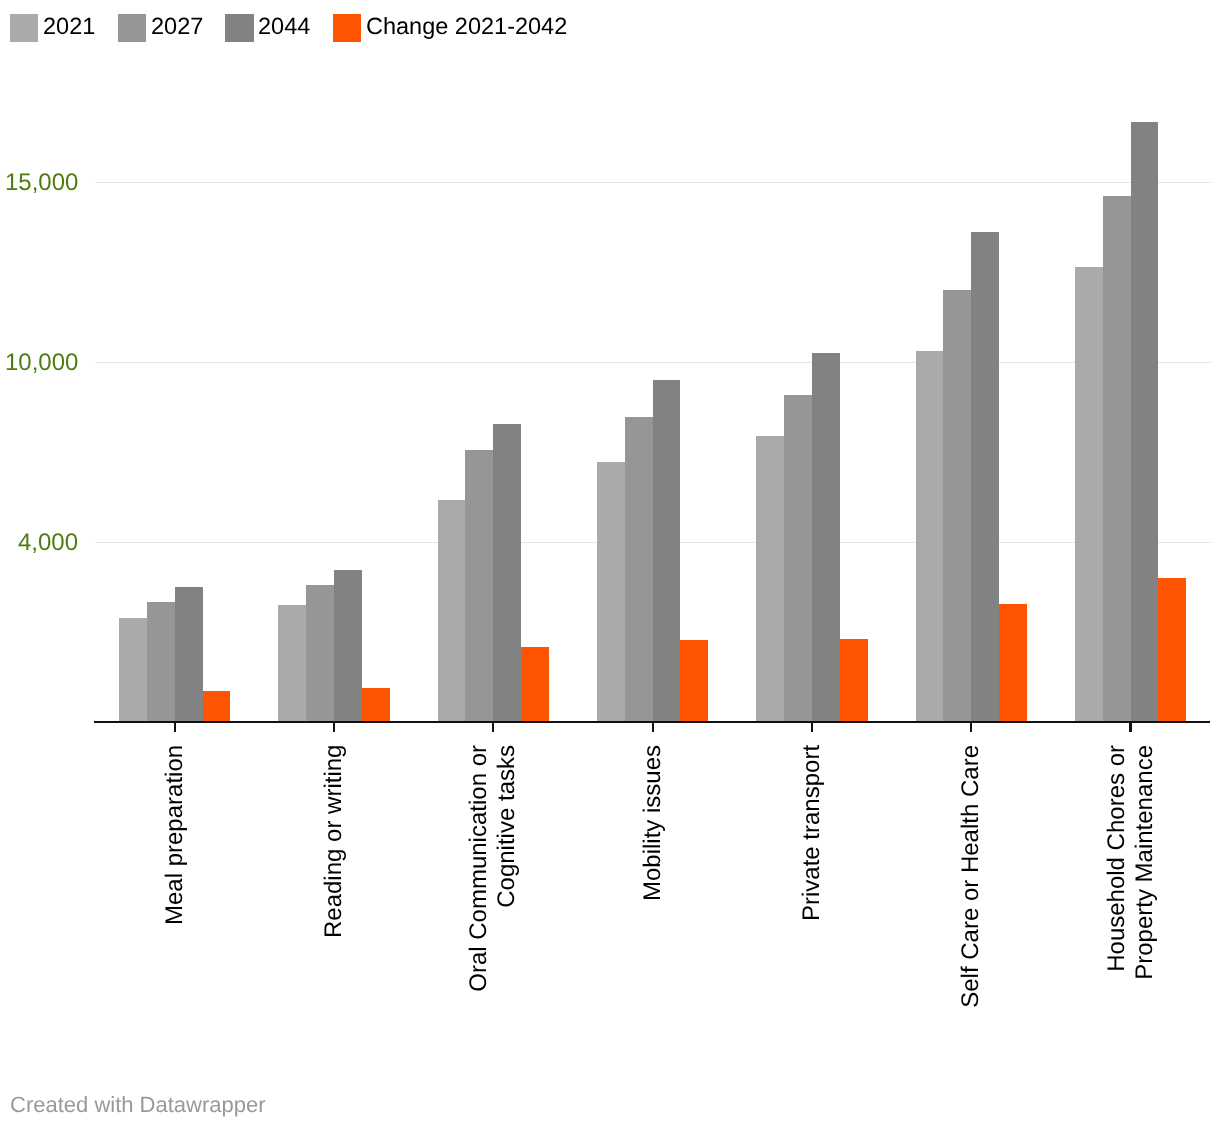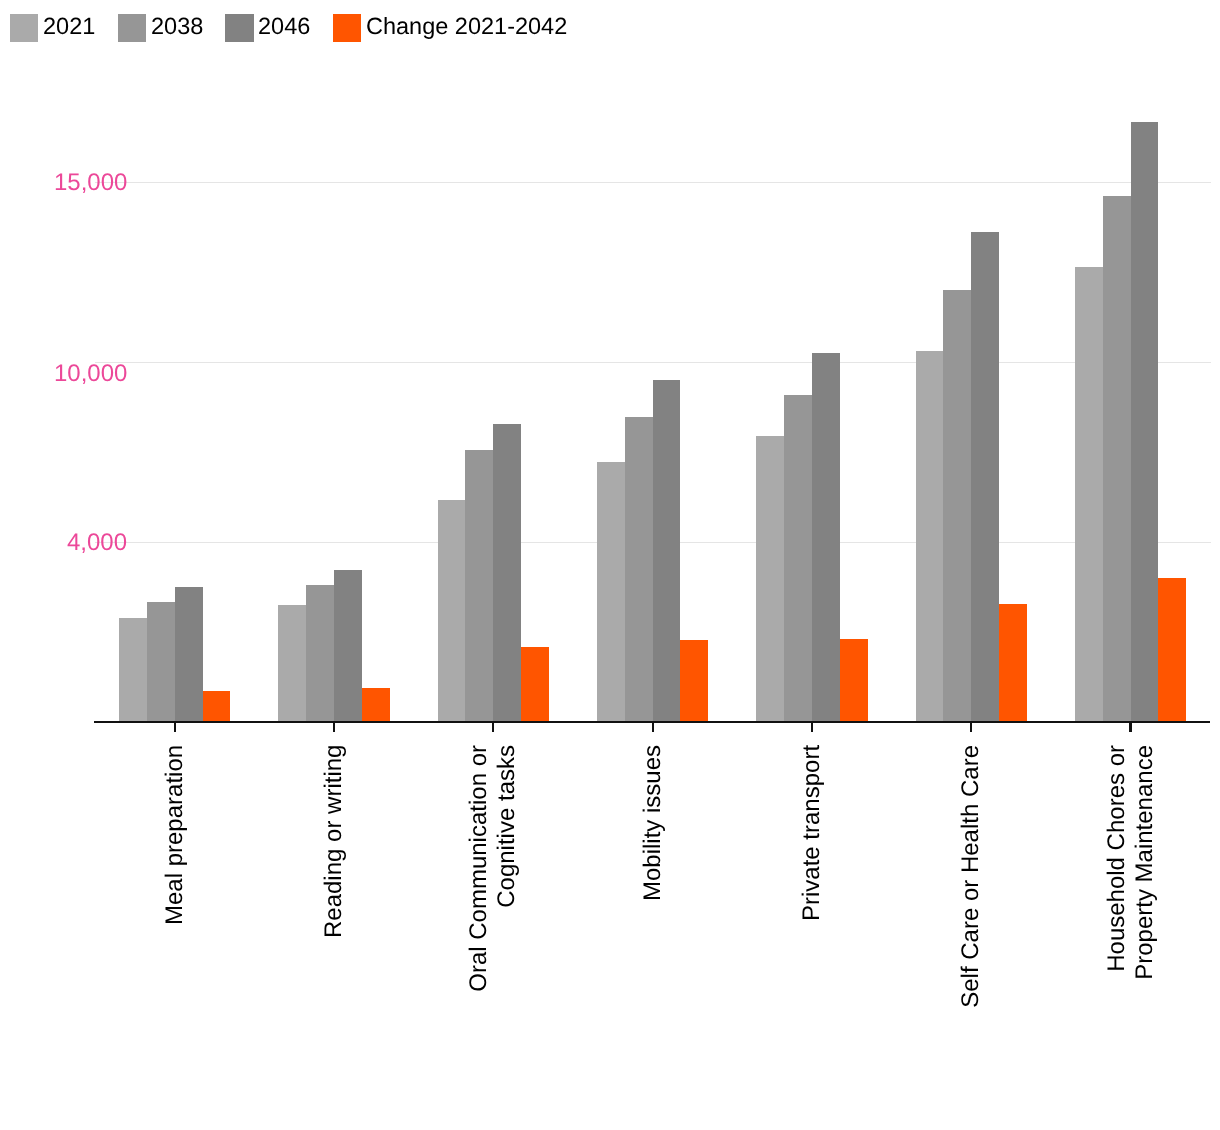--- a/index.html
+++ b/index.html
@@ -15,21 +15,21 @@
   .legend-item{display:flex;align-items:flex-start;margin-right:22.3px;}
   .legend-item:last-child{margin-right:0;}
   .legend-swatch{width:28.4px;height:28px;display:block;flex:0 0 auto;}
   .legend-label{font-size:23.5px;color:#000000;margin-left:4.7px;white-space:nowrap;
                 line-height:22px;position:relative;top:1px;
                 -webkit-font-smoothing:antialiased;will-change:transform;}
 
   
   #plot{position:absolute;left:0;top:0;width:1220px;height:1130px;}
   .gridline{position:absolute;height:1px;background:#e5e5e5;left:95px;width:1116px;}
-  .ylabel{position:absolute;right:1093px;font-size:24px;color:#ec4899;
+  .ylabel{position:absolute;right:1142px;font-size:24px;color:#4d7c0f;
           text-align:right;white-space:nowrap;
           -webkit-font-smoothing:antialiased;will-change:transform;}
   #axis{position:absolute;left:94px;top:720.8px;width:1116px;height:2.2px;background:#111111;z-index:3;}
   .tick{position:absolute;width:2.2px;background:#111111;top:721px;height:11px;z-index:3;}
   .bar{position:absolute;}
   .xlabel{position:absolute;font-size:24px;color:#000000;white-space:nowrap;
           transform-origin:0 0;transform:rotate(-90deg);line-height:28px;
           text-align:right;}
   .xlabel > div{white-space:nowrap;}
 
@@ -41,40 +41,40 @@
 
 <div id="root">
 
   <div id="legend">
     <div class="legend-item">
       <span class="legend-swatch" style="background: rgb(170, 170, 170);"></span>
       <span class="legend-label">2021</span>
     </div>
     <div class="legend-item">
       <span class="legend-swatch" style="background: rgb(150, 150, 150);"></span>
-      <span class="legend-label">2038</span>
+      <span class="legend-label">2027</span>
     </div>
     <div class="legend-item">
       <span class="legend-swatch" style="background: rgb(130, 130, 130);"></span>
-      <span class="legend-label">2046</span>
+      <span class="legend-label">2044</span>
     </div>
     <div class="legend-item">
       <span class="legend-swatch" style="background: rgb(255, 85, 0);"></span>
       <span class="legend-label">Change 2021-2042</span>
     </div>
   </div>
 
   <div id="plot">
 
     <div class="gridline" style="top: 541.5px;"></div>
     <div class="gridline" style="top: 361.5px;"></div>
     <div class="gridline" style="top: 181.5px;"></div>
 
     <div class="ylabel" style="top: 529px;">4,000</div>
-    <div class="ylabel" style="top: 349px; margin-top: 11px;">10,000</div>
+    <div class="ylabel" style="top: 349px;">10,000</div>
     <div class="ylabel" style="top: 169px;">15,000</div>
 
     <div id="axis"></div>
 
     <div id="bars">
         <div>
           <div class="bar" title="Meal preparation — 2021: 2883" style="background: rgb(170, 170, 170); left: 119px; width: 28px; top: 618.212px; height: 103.788px;"></div>
           <div class="bar" title="Meal preparation — 2031: 3339" style="background: rgb(150, 150, 150); left: 147px; width: 28px; top: 601.796px; height: 120.204px;"></div>
           <div class="bar" title="Meal preparation — 2041: 3756" style="background: rgb(130, 130, 130); left: 175px; width: 28px; top: 586.784px; height: 135.216px;"></div>
           <div class="bar" title="Meal preparation — Change 2021-2041: 864" style="background: rgb(255, 85, 0); left: 203px; width: 27px; top: 690.896px; height: 31.104px;"></div>
@@ -145,13 +145,14 @@
         <div class="xlabel" style="width: 263px; top: 1008px; left: 957.2px;">
           <div>Self Care or Health Care</div>
         </div>
         <div class="xlabel" style="width: 235px; top: 980px; left: 1102.5px;">
           <div>Household Chores or</div>
           <div>Property Maintenance</div>
         </div>
       </div>
   </div>
 
+  <div id="footer">Created with Datawrapper</div>
 </div>
 
 </body></html>

